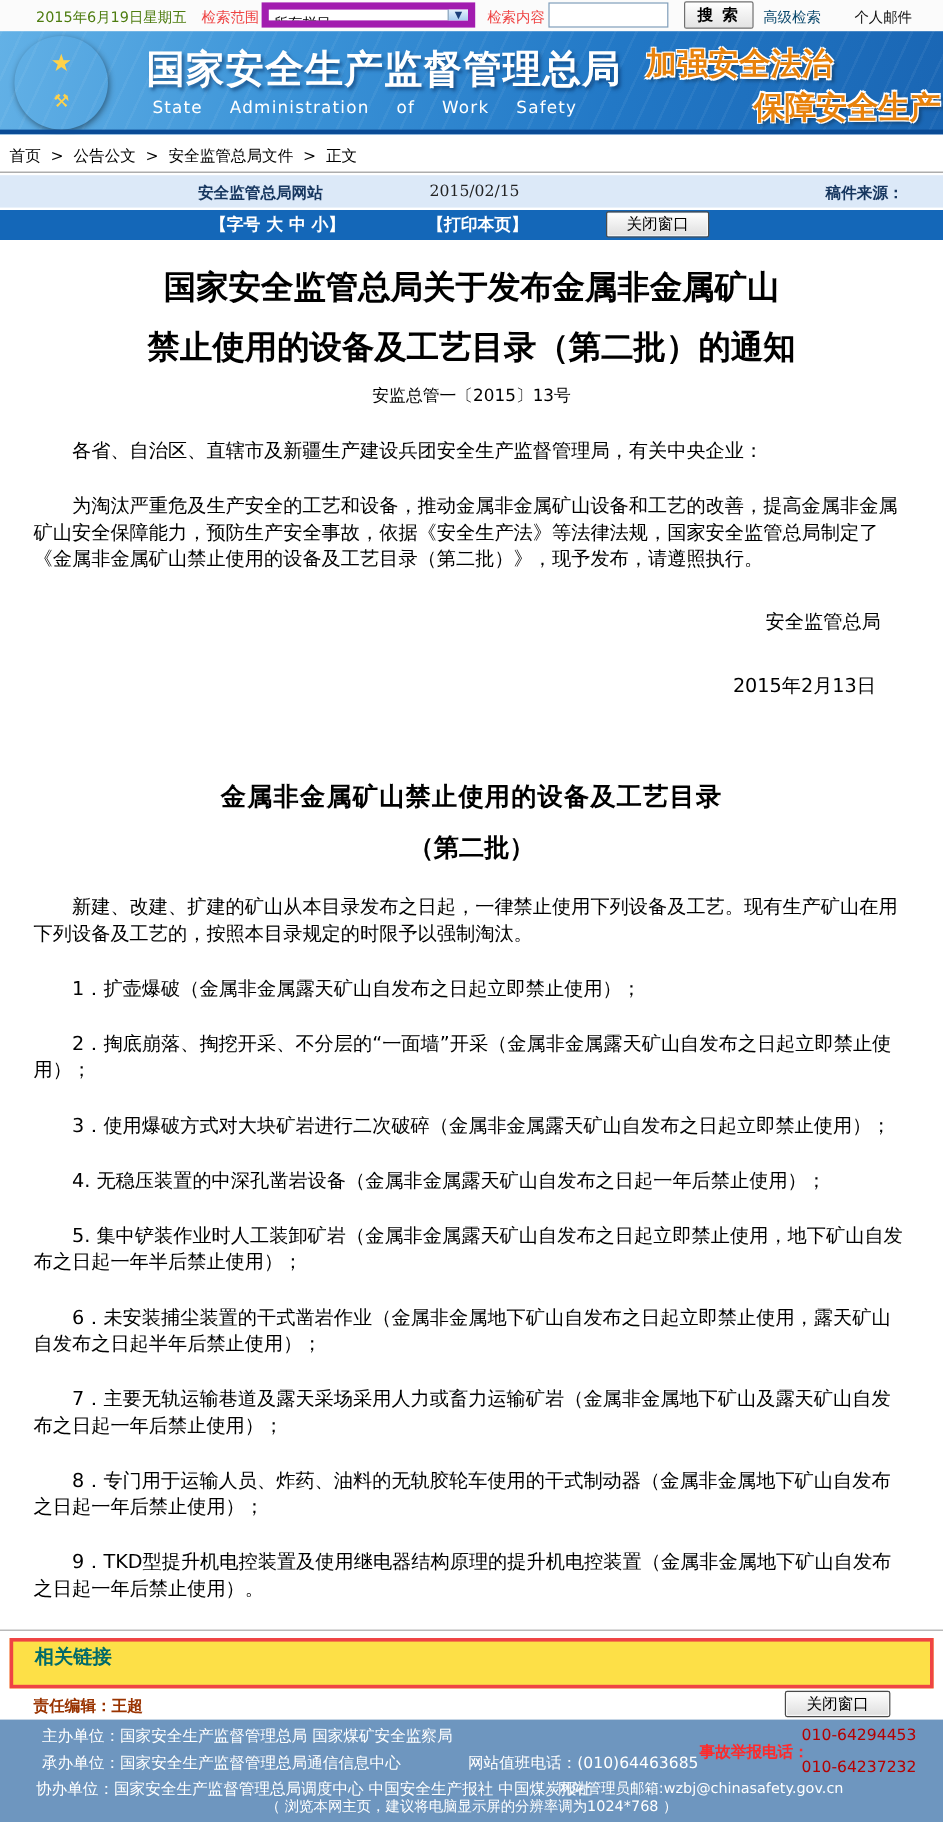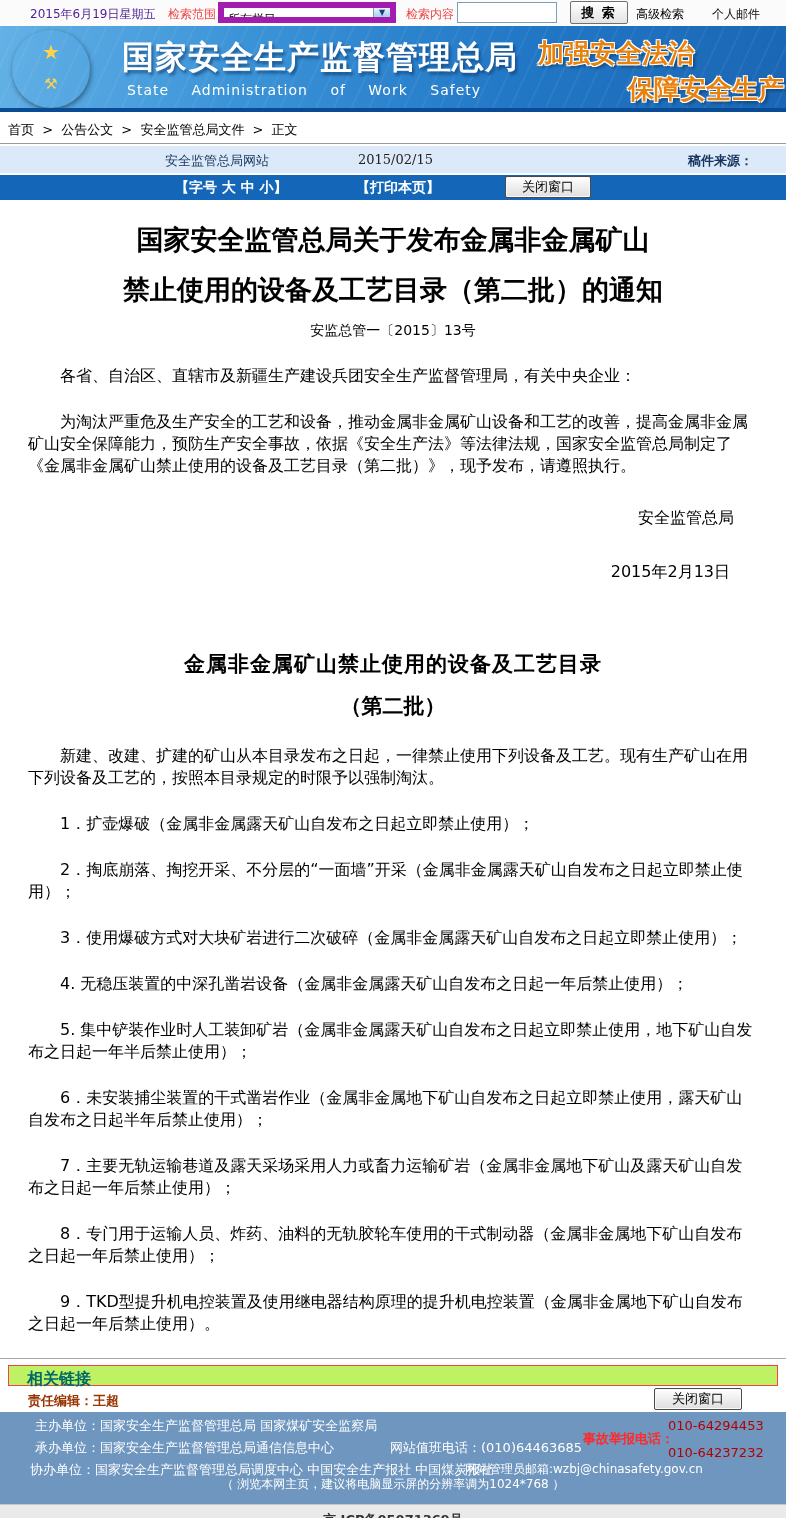--- a/index.html
+++ b/index.html
@@ -5,36 +5,36 @@
   * { box-sizing: border-box; margin: 0; padding: 0; }
   body {
     width: 786px; margin: 0 auto; background: #fff;
     font-family: "DejaVu Sans", "Liberation Sans", sans-serif;
     color: #000;
   }
   .page { width: 786px; overflow: hidden; }
 
   
   .topbar { position: relative; height: 26px; background: #fbfbfb; font-size: 12px; }
-  .topbar .cur-date { position: absolute; left: 30px; top: 6px; color: #4c1d95; }
+  .topbar .cur-date { position: absolute; left: 30px; top: 6px; color: #4d7c0f; }
   .lbl-muted { color: #ef4444; }
   .lbl-scope { position: absolute; left: 168px; top: 6px; }
   .scope-select { position: absolute; left: 218px; top: 2px; width: 178px; height: 21px;
     border: 6px solid #a21caf; background: #fff; display: flex; cursor: default; }
   .scope-text { flex: 1; padding: 3px 4px; font-size: 12px; overflow: hidden; white-space: nowrap; }
   .scope-arrow { width: 17px; border-left: 1px solid #7f9db9;
     background: linear-gradient(#e6f2fd, #a9cdf0); color: #1b3f7a;
     display: flex; align-items: center; justify-content: center; font-size: 8px; }
   .lbl-content { position: absolute; left: 406px; top: 6px; }
   .search-input { position: absolute; left: 457px; top: 2px; width: 100px; height: 21px;
     border: 1px solid #7f9db9; font-size: 12px; padding: 0 3px; }
   .search-btn { position: absolute; left: 570px; top: 1px; width: 58px; height: 23px;
     font-size: 13px; font-weight: bold; letter-spacing: 2px;
     background: linear-gradient(#ffffff, #e3e3e3); border: 1px solid #707070; border-radius: 2px; }
-  .adv-link { position: absolute; left: 636px; top: 6px; color: #000000; cursor: pointer; }
+  .adv-link { position: absolute; left: 636px; top: 6px; color: #0c4a6e; cursor: pointer; }
   .mail-link { position: absolute; left: 712px; top: 6px; color: #111; cursor: pointer; }
 
   
   .banner { position: relative; height: 86px; overflow: hidden;
     background:
       repeating-linear-gradient(115deg, rgba(255,255,255,.05) 0 2px, rgba(255,255,255,0) 2px 16px),
       linear-gradient(100deg, #63b1e6 0%, #3c94d8 30%, #2278c6 65%, #1a66b4 100%); }
   .banner-strip { position: absolute; left: 0; right: 0; bottom: 0; height: 4px; background: #0a4b96; }
   .emblem { position: absolute; left: 12px; top: 4px; width: 78px; height: 78px; border-radius: 50%;
     background: radial-gradient(circle at 50% 48%, #cf2a2a 0 51%, #16406f 51% 84%, #ecd globalization 84%),
@@ -52,21 +52,21 @@
     text-shadow: -1px -1px 0 #fff, 1px -1px 0 #fff, -1px 1px 0 #fff, 1px 1px 0 #fff, 3px 3px 3px rgba(0,0,0,.35); }
   .slogan-1 { position: absolute; left: 538px; top: 10px; }
   .slogan-2 { position: absolute; left: 628px; top: 46px; }
 
   
   .crumb { height: 32px; padding: 9px 0 0 8px; font-size: 13px; border-bottom: 1px solid #9a9a9a; }
   .crumb a { color: #000; text-decoration: none; cursor: pointer; }
   .crumb .sep { margin: 0 4px; }
   .meta { position: relative; height: 27px; background: #dce9f8; margin-top: 2px;
     font-size: 13px; color: #16365f; }
-  .meta .site { position: absolute; left: 165px; top: 6px; font-weight: normal; }
+  .meta .site { position: absolute; left: 165px; top: 6px; font-weight: bold; }
   .meta .mdate { position: absolute; left: 358px; top: 6px; color: #222;
     font-family: "DejaVu Serif", serif; }
   .meta .src { position: absolute; left: 688px; top: 6px; font-weight: bold; }
   .toolbar { position: relative; height: 25px; background: #1467b8; margin-top: 2px; color: #fff; }
   .tb-font  { position: absolute; left: 175px; top: 4px; font-size: 14px; font-weight: bold; cursor: pointer; }
   .tb-print { position: absolute; left: 356px; top: 4px; font-size: 14px; font-weight: bold; cursor: pointer; }
   .classic-btn { background: linear-gradient(#ffffff, #dedede); border: 1px solid #4a4a4a;
     border-radius: 2px; box-shadow: inset 0 0 0 1px #f8f8f8; font-size: 13px; cursor: pointer; }
   .tb-close { position: absolute; left: 505px; top: 1px; width: 86px; height: 22px; }
 
@@ -77,21 +77,21 @@
   .doc-no { text-align: center; font-size: 14px; line-height: 22px; margin-top: 4px; }
   .article p.body { font-size: 16px; line-height: 22px; text-indent: 2em; margin-top: 24px; }
   .sign { text-align: right; line-height: 22px; margin-top: 30px; padding-right: 24px; }
   .sign-date { text-align: right; line-height: 22px; margin-top: 32px; padding-right: 28px; }
   .cat-title { text-align: center; font-weight: bold; font-size: 21px; line-height: 30px;
     margin-top: 66px; letter-spacing: 1px; }
   .cat-sub { text-align: center; font-weight: bold; font-size: 21px; line-height: 30px; margin-top: 12px; }
 
   
   .hr-line { border-top: 1px solid #a8a8a8; margin-top: 0; }
-  .related { margin: 6px 8px 0; height: 21px; border: 1px solid #ef4444; background: #bef264; }
+  .related { margin: 6px 8px 0; height: 42px; border: 3px solid #ef4444; background: #fde047; }
   .related .rel-title { display: inline-block; padding: 3px 0 0 18px; color: #006a6a;
     font-size: 16px; font-weight: bold; }
   .editor-row { position: relative; height: 26px; }
   .editor-label { position: absolute; left: 28px; top: 6px; font-size: 13px; font-weight: bold; color: #993300; }
   .ed-close { position: absolute; right: 44px; top: 2px; width: 88px; height: 22px; }
 
   
   .footer { position: relative; height: 92px; background: #6e96bf; color: #fff; font-size: 13px; }
   .f-l1 { position: absolute; left: 35px; top: 5px; }
   .f-l2a { position: absolute; left: 35px; top: 27px; }

